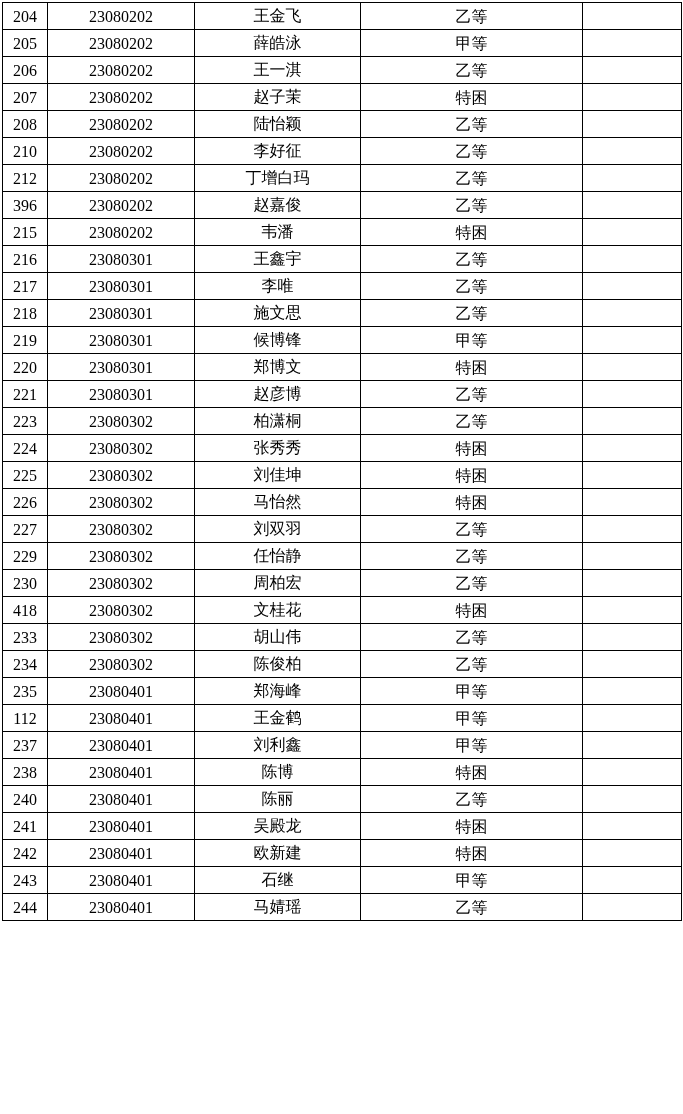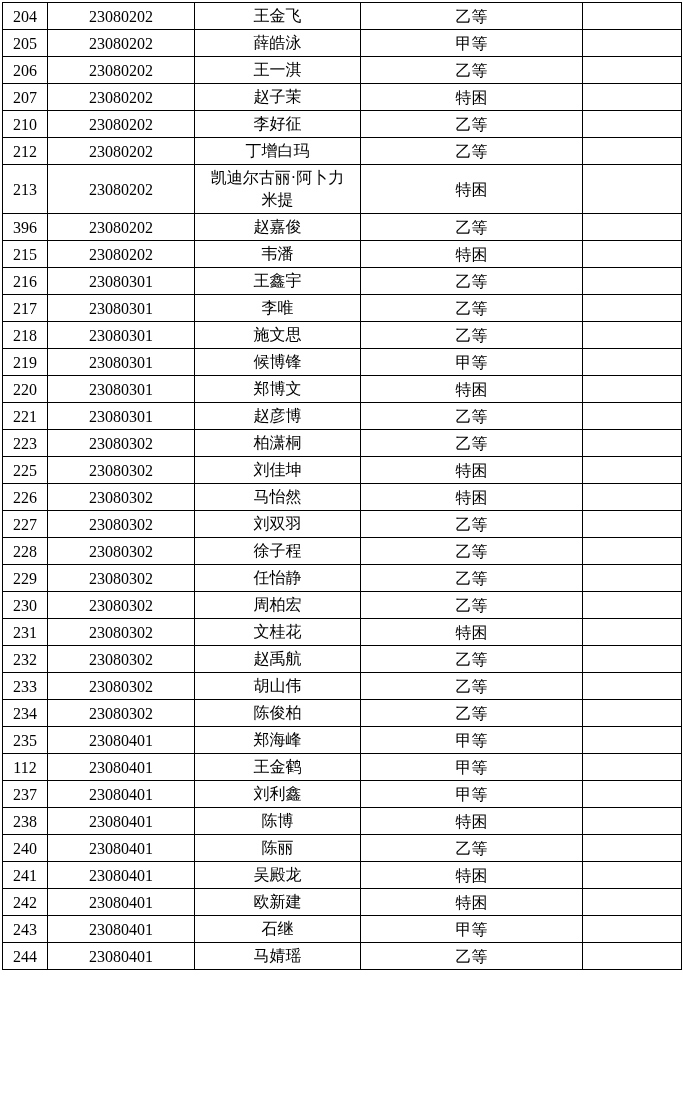--- a/index.html
+++ b/index.html
@@ -72,42 +72,41 @@
     <td class="c-blank"></td>
   </tr>
       <tr>
     <td class="c-serial">207</td>
     <td class="c-id">23080202</td>
     <td class="c-name">赵子茉</td>
     <td class="c-grade">特困</td>
     <td class="c-blank"></td>
   </tr>
       <tr>
+    <td class="c-serial">208</td>
+    <td class="c-id">23080202</td>
+    <td class="c-name">陆怡颖</td>
+    <td class="c-grade">乙等</td>
+    <td class="c-blank"></td>
+  </tr>
+      <tr>
     <td class="c-serial">210</td>
     <td class="c-id">23080202</td>
     <td class="c-name">李好征</td>
     <td class="c-grade">乙等</td>
     <td class="c-blank"></td>
   </tr>
       <tr>
     <td class="c-serial">212</td>
     <td class="c-id">23080202</td>
     <td class="c-name">丁增白玛</td>
     <td class="c-grade">乙等</td>
     <td class="c-blank"></td>
   </tr>
       <tr>
-    <td class="c-serial">213</td>
-    <td class="c-id">23080202</td>
-    <td class="c-name">凯迪尔古丽·阿卜力
-米提</td>
-    <td class="c-grade">特困</td>
-    <td class="c-blank"></td>
-  </tr>
-      <tr>
     <td class="c-serial">396</td>
     <td class="c-id">23080202</td>
     <td class="c-name">赵嘉俊</td>
     <td class="c-grade">乙等</td>
     <td class="c-blank"></td>
   </tr>
       <tr>
     <td class="c-serial">215</td>
     <td class="c-id">23080202</td>
     <td class="c-name">韦潘</td>
@@ -157,20 +156,27 @@
     <td class="c-blank"></td>
   </tr>
       <tr>
     <td class="c-serial">223</td>
     <td class="c-id">23080302</td>
     <td class="c-name">柏潇桐</td>
     <td class="c-grade">乙等</td>
     <td class="c-blank"></td>
   </tr>
       <tr>
+    <td class="c-serial">224</td>
+    <td class="c-id">23080302</td>
+    <td class="c-name">张秀秀</td>
+    <td class="c-grade">特困</td>
+    <td class="c-blank"></td>
+  </tr>
+      <tr>
     <td class="c-serial">225</td>
     <td class="c-id">23080302</td>
     <td class="c-name">刘佳坤</td>
     <td class="c-grade">特困</td>
     <td class="c-blank"></td>
   </tr>
       <tr>
     <td class="c-serial">226</td>
     <td class="c-id">23080302</td>
     <td class="c-name">马怡然</td>
@@ -178,52 +184,38 @@
     <td class="c-blank"></td>
   </tr>
       <tr>
     <td class="c-serial">227</td>
     <td class="c-id">23080302</td>
     <td class="c-name">刘双羽</td>
     <td class="c-grade">乙等</td>
     <td class="c-blank"></td>
   </tr>
       <tr>
-    <td class="c-serial">228</td>
-    <td class="c-id">23080302</td>
-    <td class="c-name">徐子程</td>
-    <td class="c-grade">乙等</td>
-    <td class="c-blank"></td>
-  </tr>
-      <tr>
     <td class="c-serial">229</td>
     <td class="c-id">23080302</td>
     <td class="c-name">任怡静</td>
     <td class="c-grade">乙等</td>
     <td class="c-blank"></td>
   </tr>
       <tr>
     <td class="c-serial">230</td>
     <td class="c-id">23080302</td>
     <td class="c-name">周柏宏</td>
     <td class="c-grade">乙等</td>
     <td class="c-blank"></td>
   </tr>
       <tr>
-    <td class="c-serial">231</td>
+    <td class="c-serial">418</td>
     <td class="c-id">23080302</td>
     <td class="c-name">文桂花</td>
     <td class="c-grade">特困</td>
-    <td class="c-blank"></td>
-  </tr>
-      <tr>
-    <td class="c-serial">232</td>
-    <td class="c-id">23080302</td>
-    <td class="c-name">赵禹航</td>
-    <td class="c-grade">乙等</td>
     <td class="c-blank"></td>
   </tr>
       <tr>
     <td class="c-serial">233</td>
     <td class="c-id">23080302</td>
     <td class="c-name">胡山伟</td>
     <td class="c-grade">乙等</td>
     <td class="c-blank"></td>
   </tr>
       <tr>

